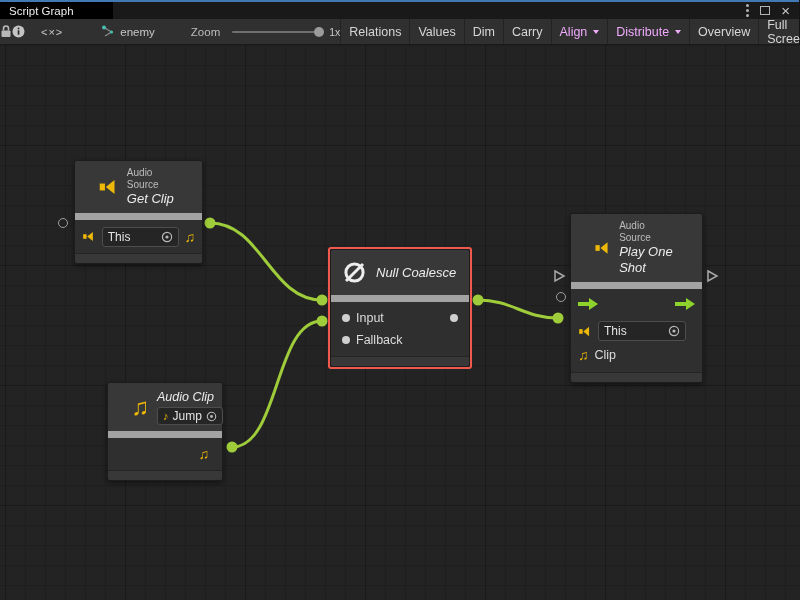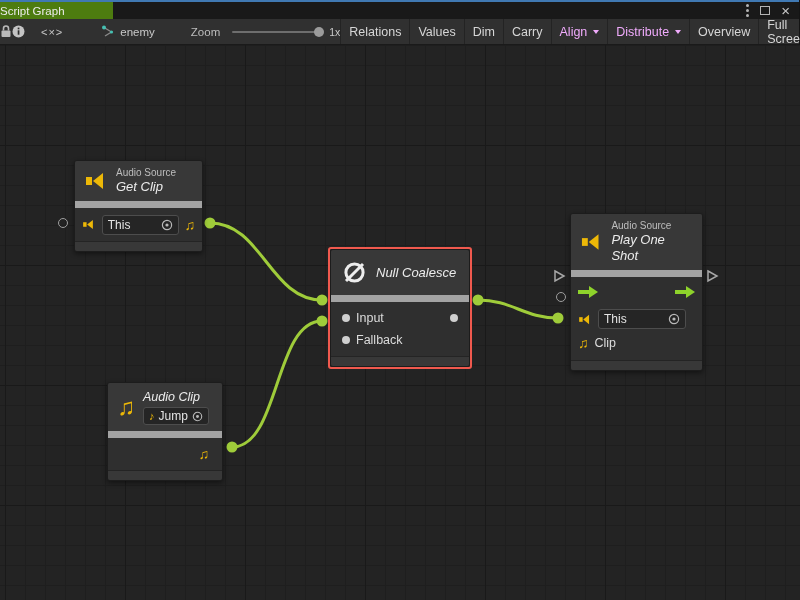--- a/index.html
+++ b/index.html
@@ -5,22 +5,22 @@
   * { margin:0; padding:0; box-sizing:border-box; }
   html,body { width:800px; height:600px; overflow:hidden; }
   body { font-family:"Liberation Sans","DejaVu Sans",sans-serif; background:#191919; }
 
   .window { position:relative; width:800px; height:600px; background:#232323;
             border-right:1px solid #141414; border-bottom:1px solid #141414; }
 
   
   .accent-line { height:2px; background:#4079b3; }
   .tabbar { height:17px; background:#191919; display:flex; align-items:stretch; }
-  .tab { width:113px; background:#4d7c0f; display:flex; align-items:center;
-         padding-left:0; font-size:11.5px; color:#ececec; }
+  .tab { width:113px; background:#000000; display:flex; align-items:center;
+         padding-left:9px; font-size:11.5px; color:#ececec; }
   .tab-spacer { flex:1; }
   .win-controls { display:flex; align-items:center; gap:11px; padding-right:9px; }
   .kebab { display:flex; flex-direction:column; gap:2px; cursor:pointer; }
   .kebab i { width:3px; height:3px; border-radius:50%; background:#b4b4b4; }
   .maxbox { width:10px; height:9px; border:1.5px solid #b4b4b4; display:inline-block; }
   .closex { color:#c6c6c6; font-size:15px; line-height:10px; cursor:pointer; }
 
   
   .toolbar { height:26px; background:#303030; display:flex; align-items:stretch;
              border-bottom:1px solid #1a1a1a; font-size:12px; color:#d6d6d6; }
@@ -51,21 +51,21 @@
       linear-gradient(to bottom,#1e1e1e 1px,transparent 1px);
     background-size:120px 120px,120px 120px,20px 20px,20px 20px;
     background-position:5px 0,0 100px,5px 0,0 0;
     overflow:hidden; }
   .wires { position:absolute; left:0; top:0; width:800px; height:555px; pointer-events:none; }
 
   
   .node { position:absolute; background:#2f2f2f; border:1px solid #1c1c1c; border-radius:3px;
           box-shadow:0 2px 5px rgba(0,0,0,.45); cursor:grab; }
   .node-header { background:#383838; border-radius:2px 2px 0 0; display:flex; align-items:center;
-                 gap:8px; padding:6px 9px; }
+                 gap:8px; padding:6px 23px; }
   .node-cat { font-size:10px; color:#bdbdbd; line-height:12px; }
   .node-title { font-size:13px; color:#ececec; line-height:16px;font-style:italic; }
   .node-body { border-top:7px solid #a3a3a3; border-bottom:1px solid #242424; background:#2f2f2f; }
   .node-row { display:flex; align-items:center; gap:6px; padding:0 7px; }
   .node-footer { height:9px; background:#383838; border-radius:0 0 2px 2px; }
   .field { display:flex; align-items:center; background:#252525; border:1px solid #4d4d4d;
            border-radius:3px; height:20px; padding:0 5px; color:#e3e3e3; font-size:12px; cursor:text; }
   .field .tgt { margin-left:auto; }
   .note-glyph { color:#edb807; font-size:14px; line-height:14px; }
   .note-big { color:#edb807; font-size:24px; line-height:24px; }

